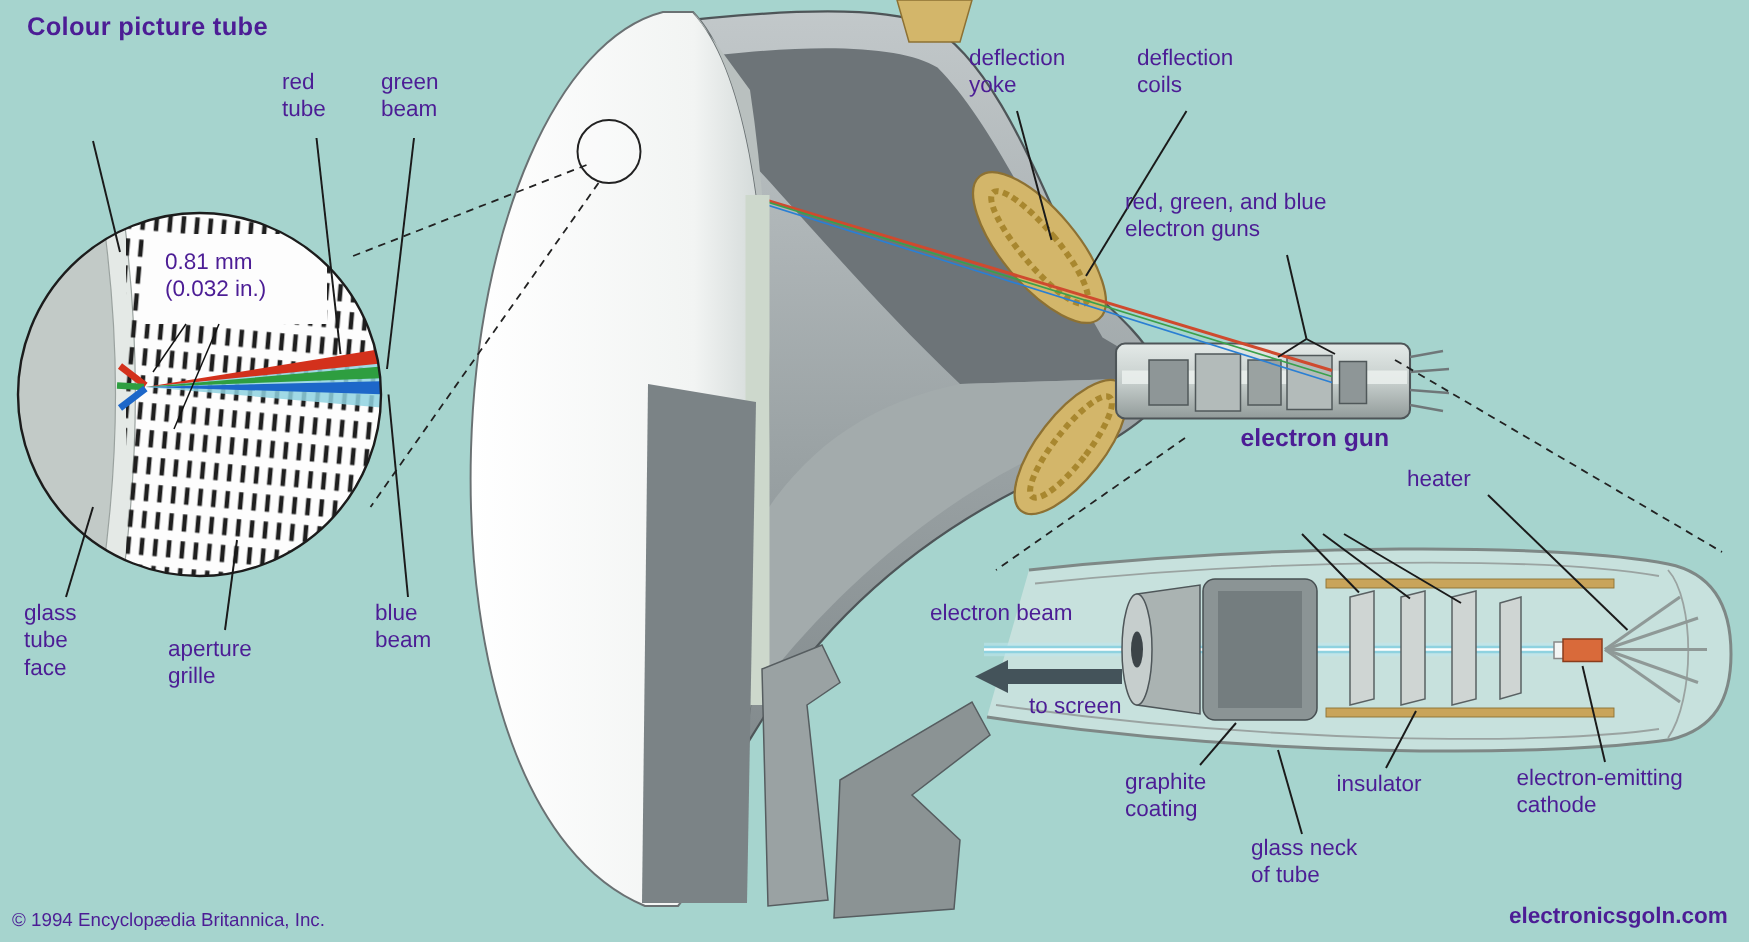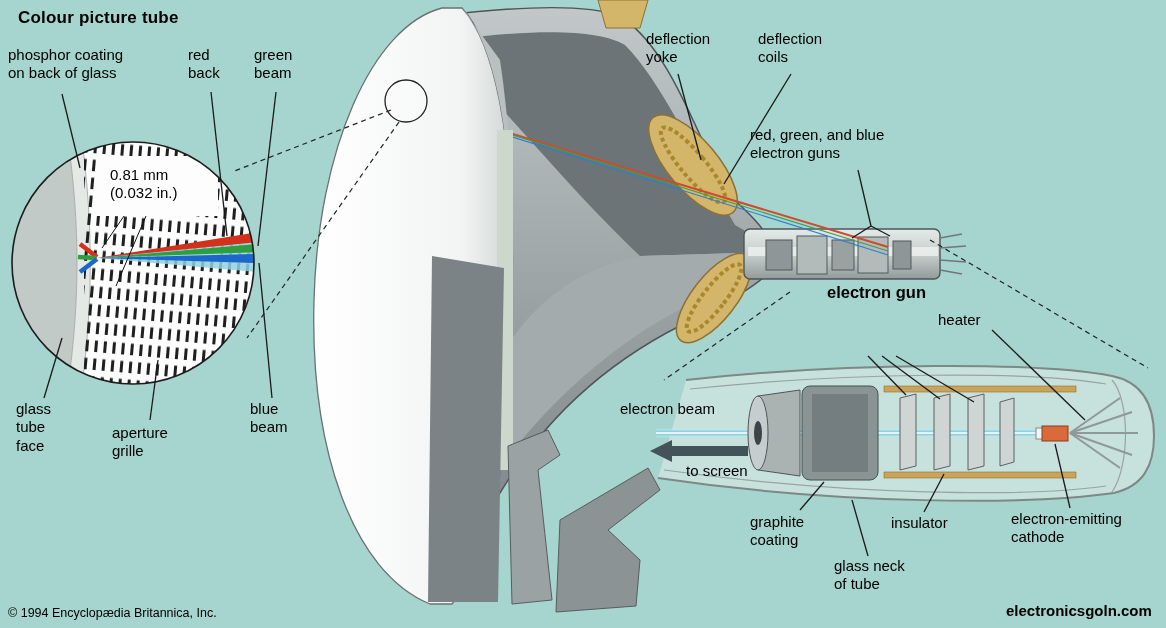--- a/index.html
+++ b/index.html
@@ -1,19 +1,19 @@
 <!DOCTYPE html>
 <html><head>
 <meta charset="utf-8">
 <style>
   html,body{margin:0;padding:0;background:#a6d4ce;}
   .canvas{position:relative;width:1166px;height:628px;background:#a6d4ce;
           font-family:"Liberation Sans",sans-serif;overflow:hidden;}
   svg.art{position:absolute;left:0;top:0;}
-  .lbl{position:absolute;font-size:15px;line-height:1.22;color:#000000;white-space:pre-line;}
+  .lbl{position:absolute;font-size:15px;line-height:1.22;color:#4c1d95;white-space:pre-line;}
   .title{font-size:17px;font-weight:700;letter-spacing:.2px;}
   .b{font-weight:700;font-size:16.5px;text-align:center;}
   .ctr{}
   .small{font-size:12.5px;}
   .wm{font-size:15px;font-weight:700;}
 </style>
 </head>
 <body style="background: rgb(166, 212, 206);">
 
 <div class="canvas" style="background: rgb(166, 212, 206);">
@@ -185,24 +185,22 @@
       <line x1="992" y1="330" x2="1085" y2="420"></line>
       <line x1="800" y1="510" x2="824" y2="482"></line>
       <line x1="924" y1="512" x2="944" y2="474"></line>
       <line x1="1070" y1="508" x2="1055" y2="444"></line>
       <line x1="868" y1="556" x2="852" y2="500"></line>
     </g>
   </svg>
 
   <div class="lbl title" style="left:18px;top:8px">Colour picture tube</div>
 
-  <div class="lbl" style="left:8px;top:46px">phosphor coating
-on back of glass</div>
   <div class="lbl ctr" style="left:188px;top:46px;width:46px">red
-back</div>
+tube</div>
   <div class="lbl ctr" style="left:254px;top:46px;width:50px">green
 beam</div>
   <div class="lbl ctr" style="left:110px;top:166px;width:104px">0.81 mm
 (0.032 in.)</div>
   <div class="lbl" style="left:16px;top:400px">glass
 tube
 face</div>
   <div class="lbl ctr" style="left:112px;top:424px;width:64px">aperture
 grille</div>
   <div class="lbl ctr" style="left:250px;top:400px;width:50px">blue

